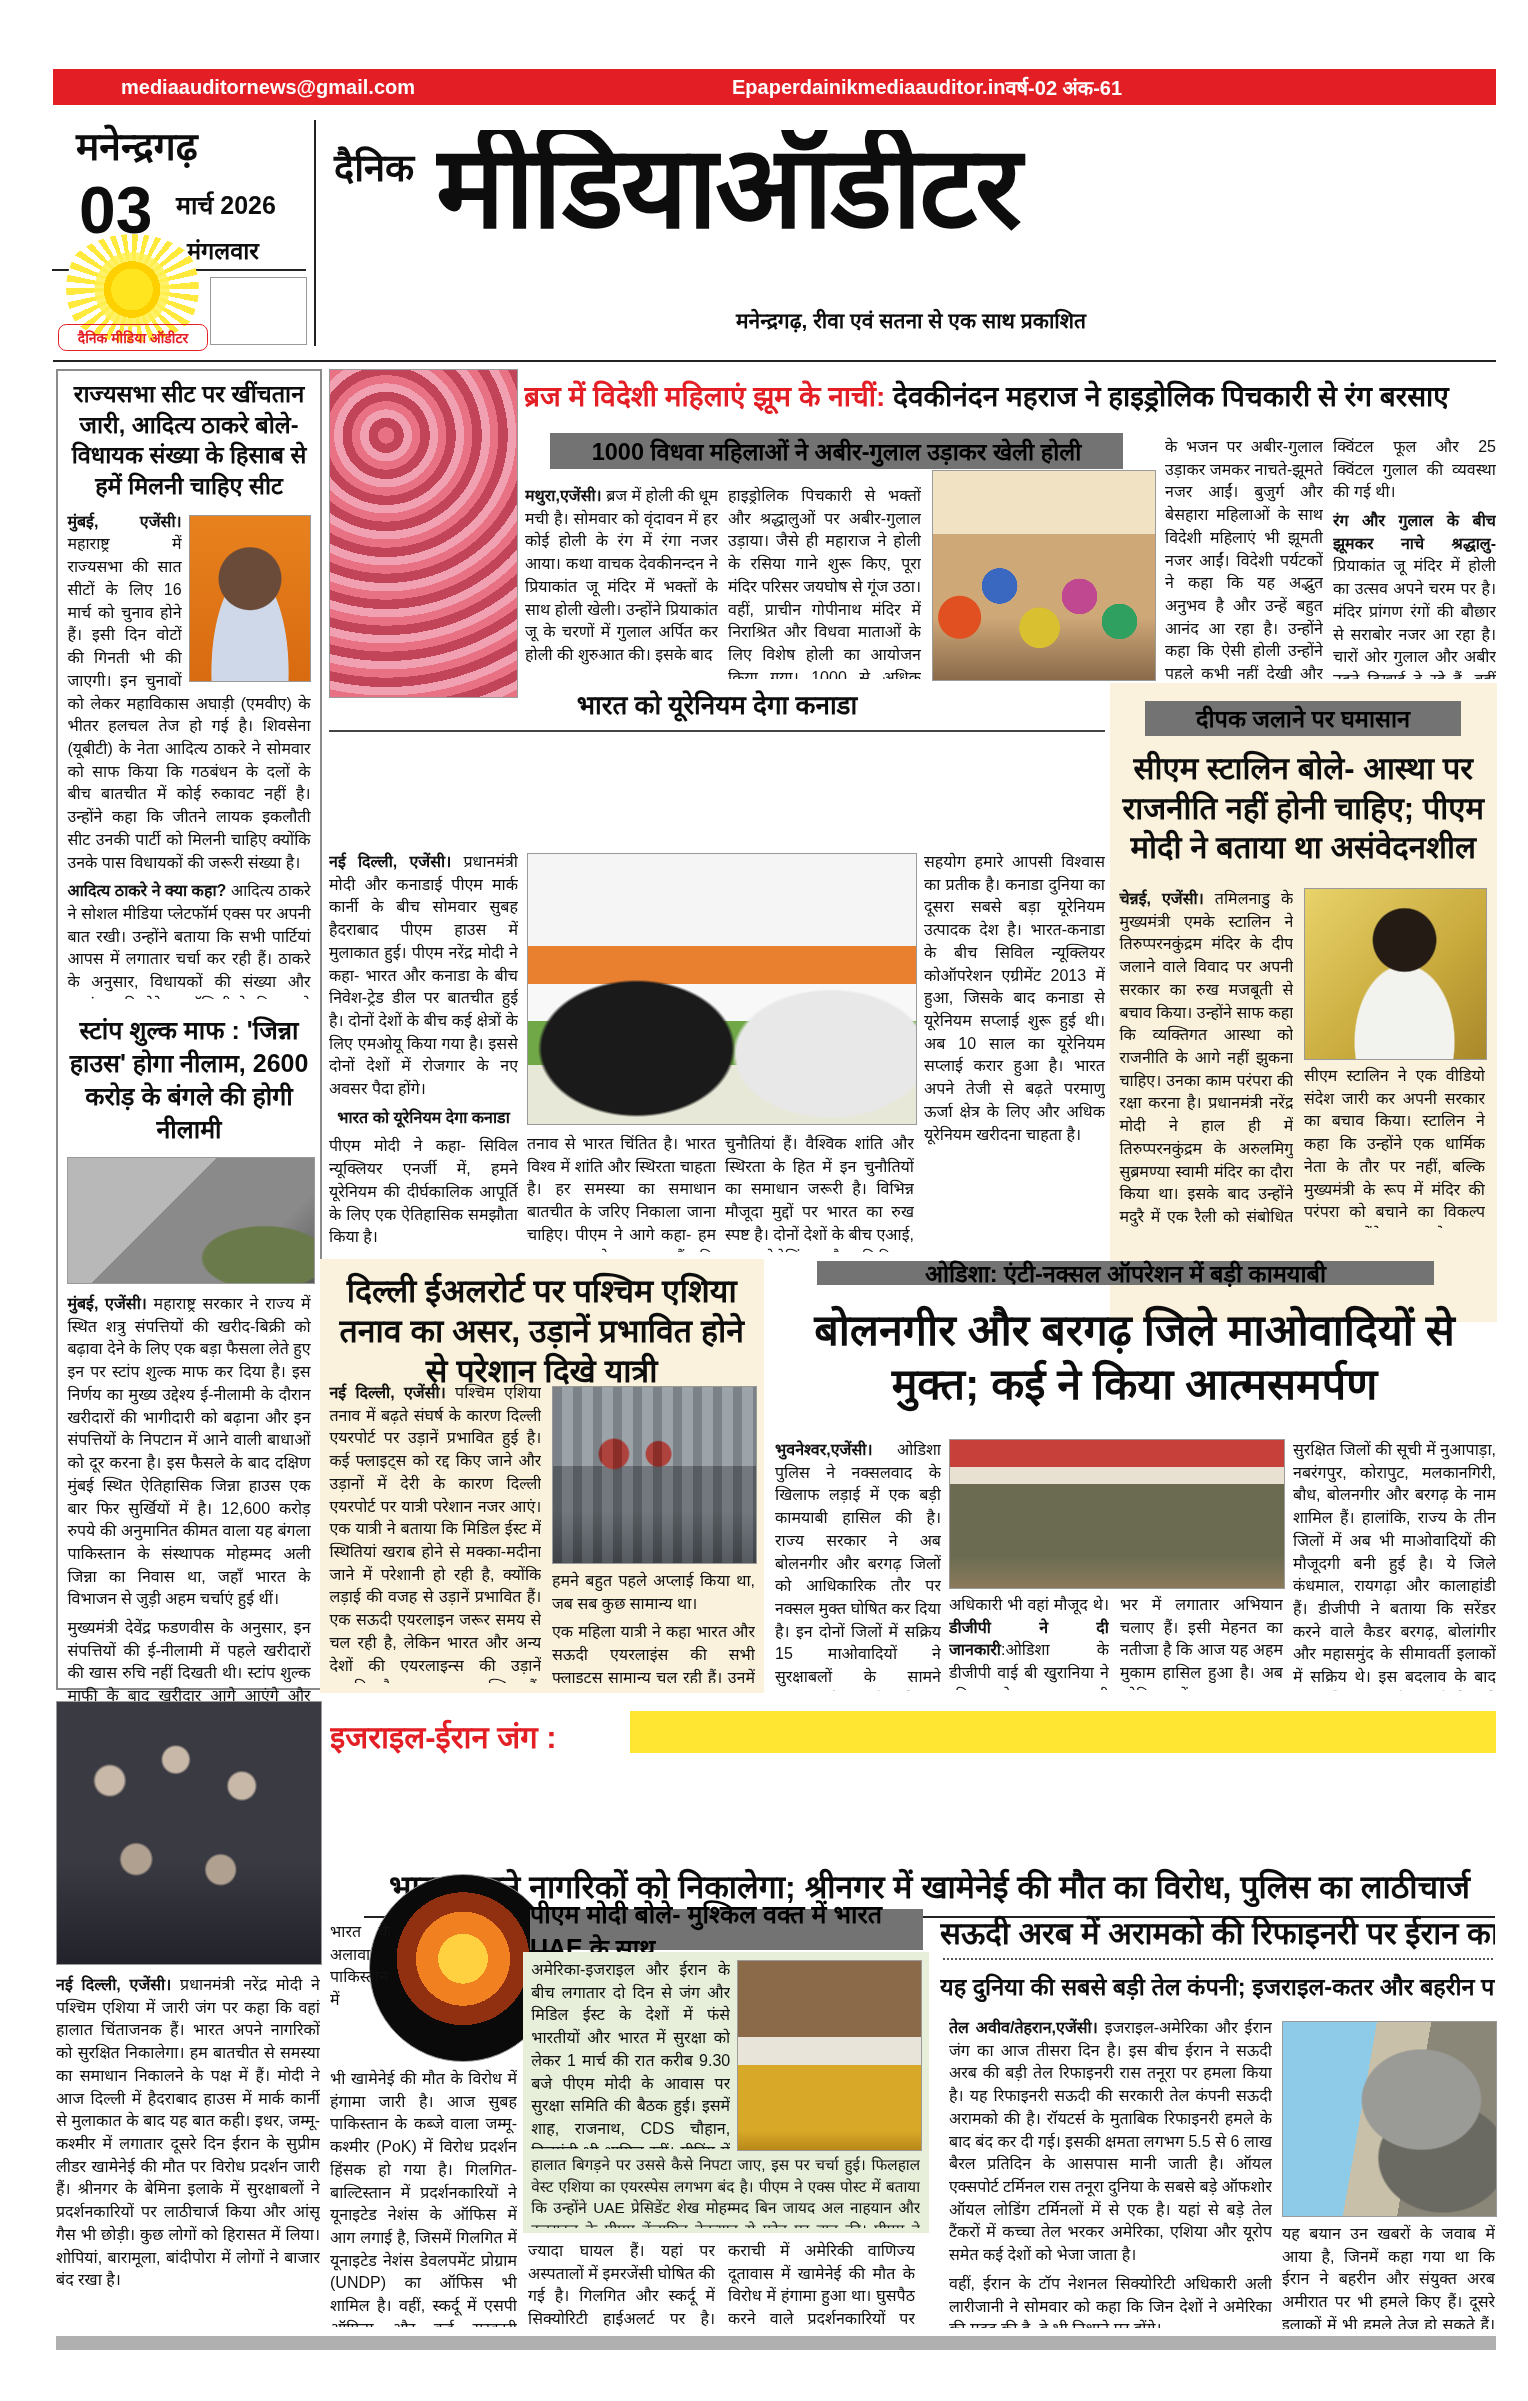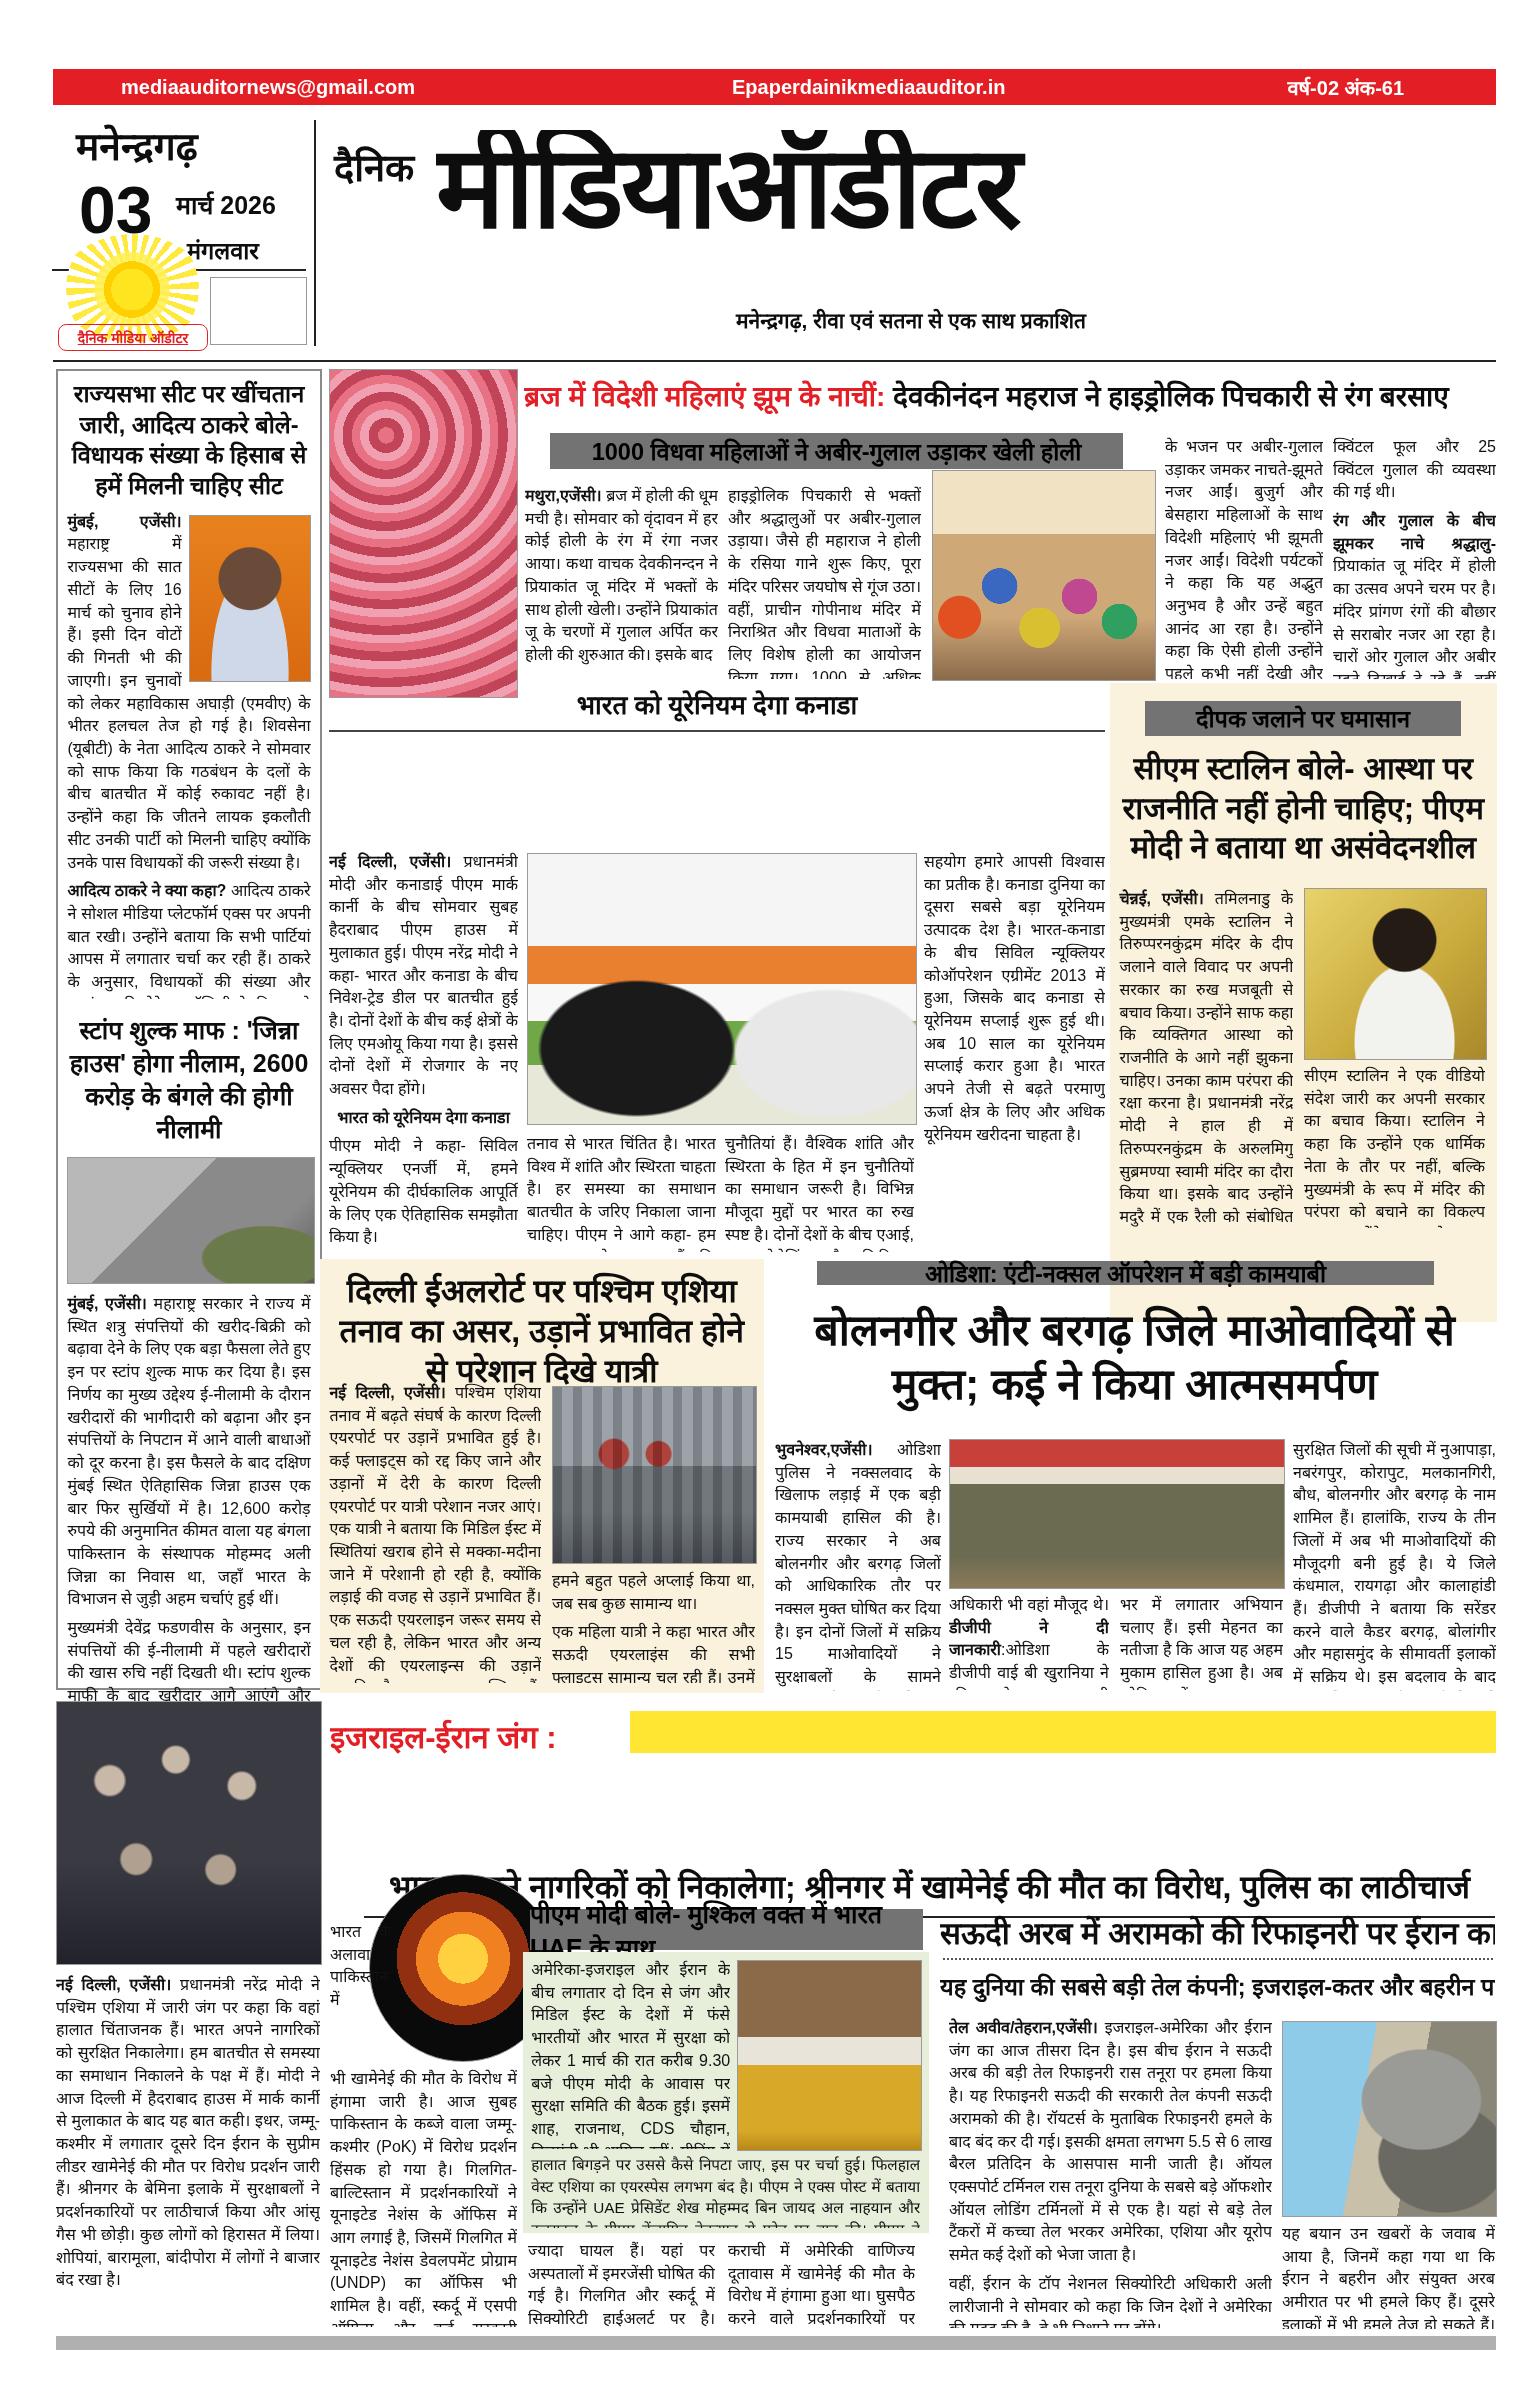--- a/index.html
+++ b/index.html
@@ -64,32 +64,32 @@
      radial-gradient(ellipse at 65% 40%,#9a9a96 0 30%,rgba(0,0,0,0) 31%),
      radial-gradient(ellipse at 75% 70%,#6a6a62 0 28%,rgba(0,0,0,0) 29%),
      linear-gradient(100deg,#8ecbe8 0 38%,#c8c0a8 38% 60%,#8a8678 60%);}
   .sunlogo{position:absolute;border-radius:50%;
      background:radial-gradient(circle,#ffe520 0 34%,#ffd000 34% 46%,rgba(255,240,80,.85) 46% 60%,rgba(255,255,255,0) 62%);}
   .sunrays{position:absolute;border-radius:50%;
      background:repeating-conic-gradient(#ffe93d 0 6deg,#fff 6deg 12deg);
      -webkit-mask:radial-gradient(circle,transparent 0 30%,#000 31% 72%,transparent 73%);
      mask:radial-gradient(circle,transparent 0 30%,#000 31% 72%,transparent 73%);}
   .stamp{border:1.8px solid #e31e24;color:#e31e24;font-weight:bold;border-radius:8.2px;
-     display:flex;align-items:center;justify-content:center;text-decoration:underline;}
+     display:flex;align-items:center;justify-content:center;}
   .dotted{border-top:2.4px dotted #555;}
 </style>
 </head>
 <body>
 
 <div id="page">
 
   <div class="abs topbar" style="left:53px;top:69px;width:1443px;height:36px;">
     <span style="margin-left:68px;">mediaauditornews@gmail.com</span>
     <span style="margin-left:317px;">Epaperdainikmediaauditor.in</span>
-    <span style="margin-left:282px;">वर्ष-02  अंक-61</span>
+    <span style="">वर्ष-02  अंक-61</span>
 
   </div>
 
   <div class="abs hl" style="left:76px;top:118px;font-size:39px;">मनेन्द्रगढ़</div>
   <div class="abs hl" style="left:79px;top:172px;font-size:66px;">03</div>
   <div class="abs hl" style="left:176px;top:187px;font-size:25px;">मार्च 2026</div>
   <div class="abs hl" style="left:187px;top:234px;font-size:23.5px;">मंगलवार</div>
   <div class="abs rule" style="left:52px;top:269px;width:254px;height:1.8px;"></div>
   <div class="abs" style="left:210px;top:277px;width:95px;height:66px;border:0.6px solid #999;"></div>
   <div class="sunrays" style="left:59px;top:234px;width:147px;height:109px;"></div>

